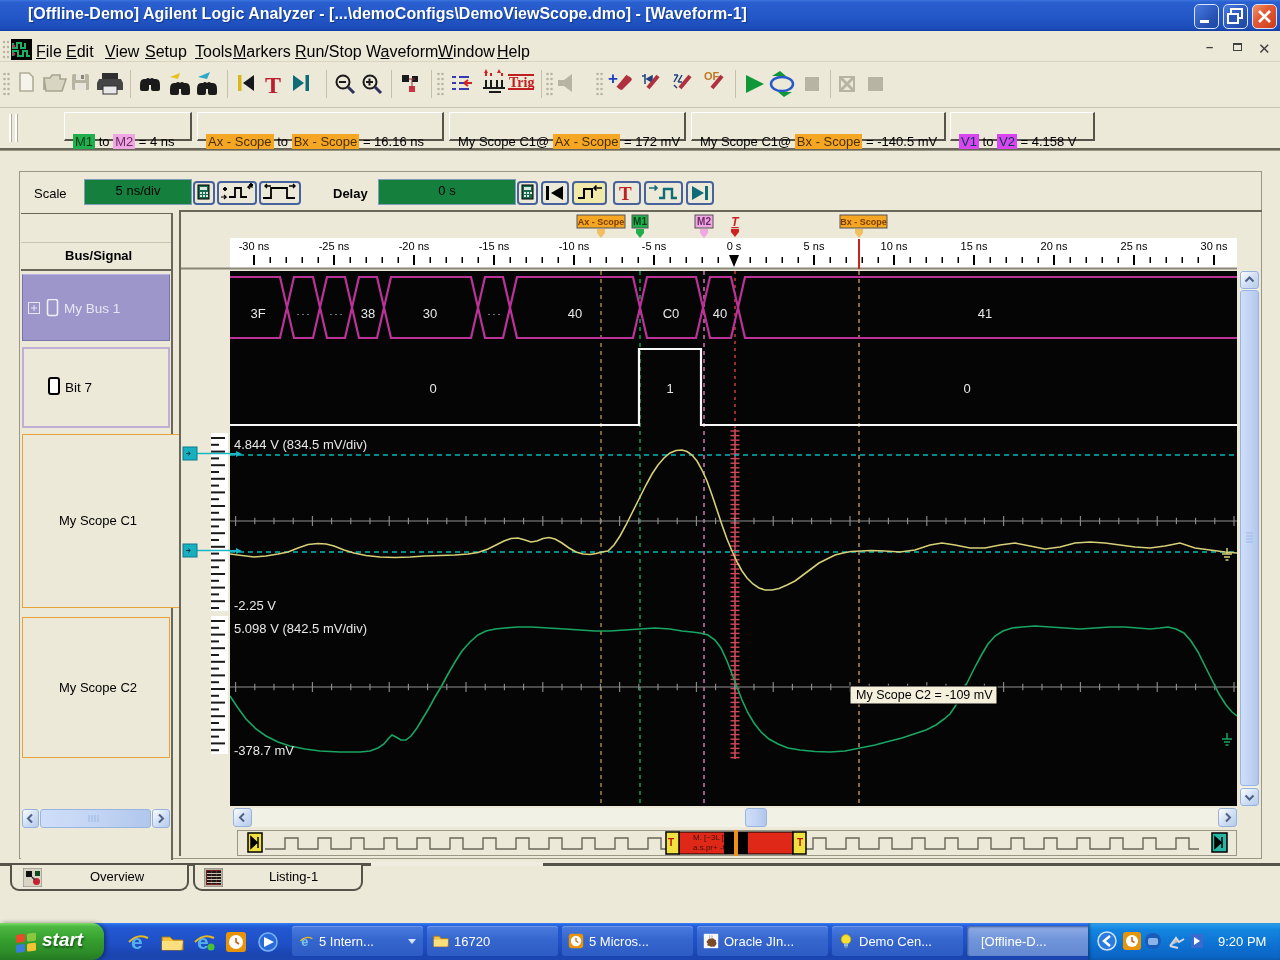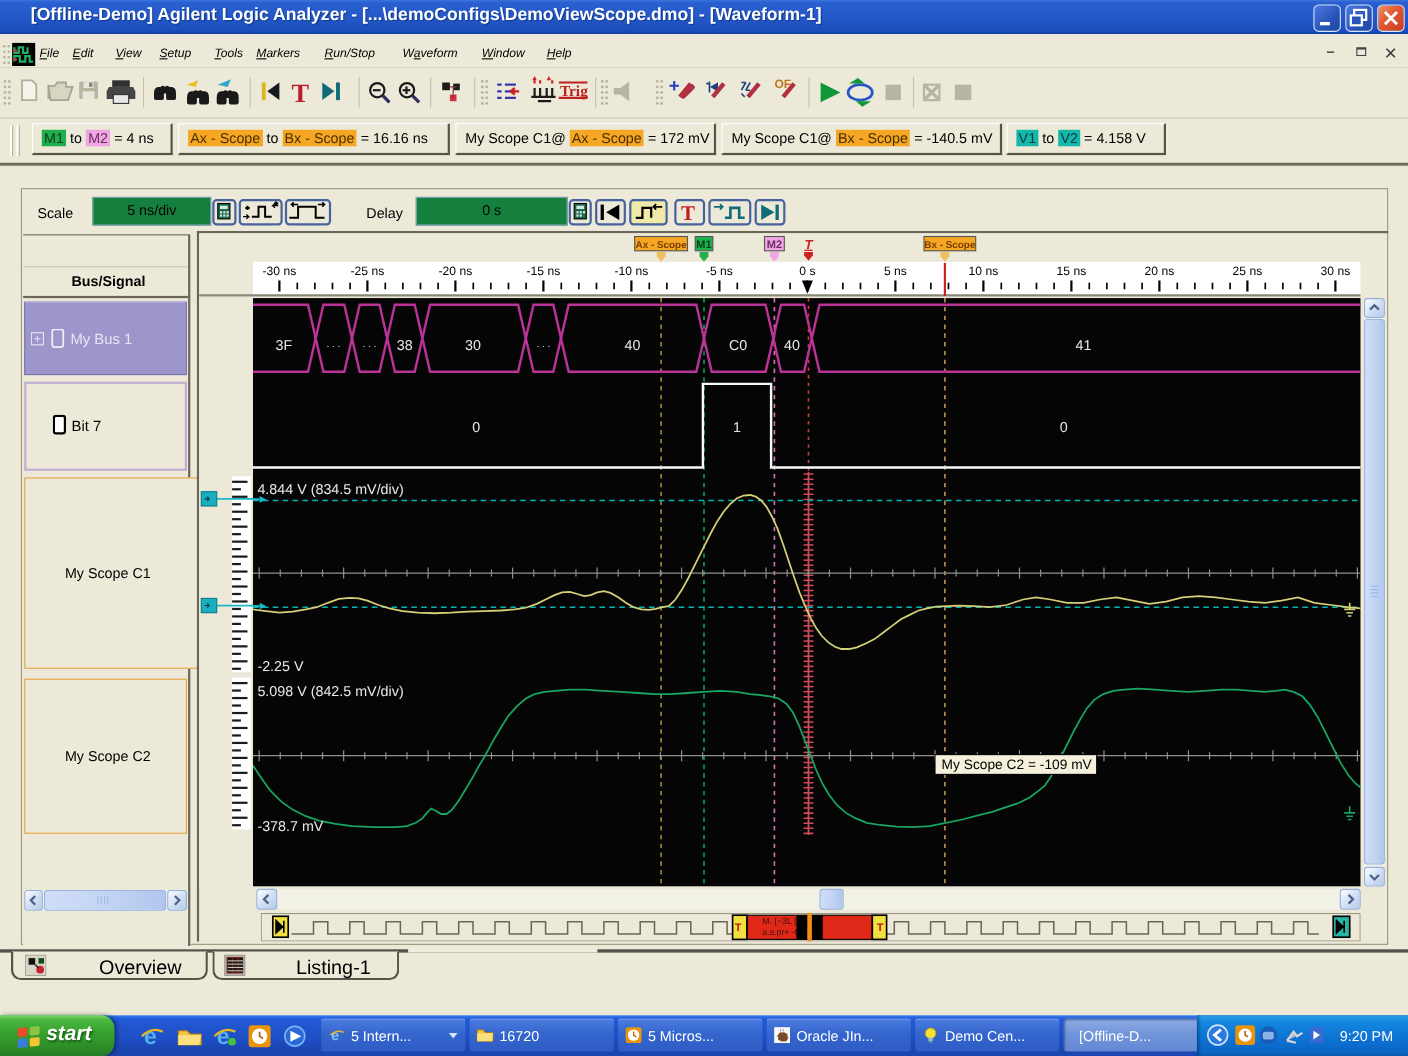--- a/index.html
+++ b/index.html
@@ -9,43 +9,43 @@
 #titlebar{left:0;top:0;width:1280px;height:31px;background:linear-gradient(#3c74dd 0%,#2a5fd0 8%,#2458c8 50%,#1c4cba 92%,#123c9e 100%);}
 #titletxt{left:28px;top:5px;color:#fff;font-size:16px;font-weight:bold;white-space:nowrap;text-shadow:1px 1px 1px #123a8a;}
 .wbtn{top:4px;width:25px;height:25px;border-radius:5px;border:1px solid #d8e4f8;}
 .wbtn svg{position:absolute;left:0;top:0;}
 #btnmin{left:1194px;background:linear-gradient(135deg,#4a7ae0,#2a55b8 60%,#1e479f);}
 #btnmax{left:1223px;background:linear-gradient(135deg,#4a7ae0,#2a55b8 60%,#1e479f);}
 #btncls{left:1252px;background:linear-gradient(135deg,#f09868,#e25b38 40%,#cc3b18);}
 
 #menubar{left:0;top:31px;width:1280px;height:31px;background:#ece9d8;border-bottom:1px solid #d8d4c0;}
 #applogo{left:11px;top:8px;width:21px;height:21px;background:#000;}
-.menuitem{top:12px;font-size:11px;color:#000;font-style:italic;}
+.menuitem{top:12px;font-size:16px;color:#000;}
 .menuitem u{text-decoration:underline;}
 .mdibtn{top:13px;font-size:13px;color:#404040;font-weight:bold;}
 
 #toolbar{left:0;top:62px;width:1280px;height:46px;background:#ece9d8;border-bottom:1px solid #c8c4b0;}
 
 #markersbar{left:0;top:108px;width:1280px;height:42px;background:#ece9d8;border-bottom:2px solid #6a675a;}
-.mkbtn{top:4px;height:29px;background:#ece9d8;border-top:1px solid #fff;border-left:1px solid #fff;border-right:2px solid #55534a;border-bottom:2px solid #55534a;font-size:13px;color:#000;white-space:nowrap;padding:5px 8px 0 8px;}
+.mkbtn{top:4px;height:29px;background:#ece9d8;border-top:1px solid #fff;border-left:1px solid #fff;border-right:2px solid #55534a;border-bottom:2px solid #55534a;font-size:13px;color:#000;white-space:nowrap;padding:21px 8px 0 8px;margin-left:35px;}
 .chip{display:inline-block;padding:0 2px;}
 .chgreen{background:#1faf4e;color:#0a3c14;}
 .chpink{background:#efa7e4;color:#6a2a60;}
 .chorange{background:#f5a623;color:#4a3000;}
-.chcyan{background:#14b8a6;color:#083a52;}
+.chcyan{background:#d946ef;color:#083a52;}
 
 #client{left:0;top:150px;width:1280px;height:710px;background:#ece9d8;border-top:1px solid #9a9784;}
 #frame{left:19px;top:20px;width:1243px;height:688px;border:1px solid #9a9784;background:#ece9d8;}
 .lbl{font-size:13px;color:#000;}
 .inputbox{background:#15803d;border:1px solid #7f9db9;font-size:13px;text-align:center;padding-top:3px;}
 .sbtn{border:2px solid #46639e;border-radius:4px;background:#ece9d8;}
 .xpbtn{background:linear-gradient(135deg,#fdfefe,#d2e0f6 50%,#b6cbea);border:1px solid #96b2dc;border-radius:3px;}
 .xpthumb{background:linear-gradient(90deg,#cfddf8,#c3d5f4 50%,#b0c6ec);border:1px solid #98b4e0;border-radius:3px;}
 .tab{position:absolute;background:#ece9d8;border:2px solid #55534a;border-top:none;border-radius:0 0 9px 9px;}
-.tablbl{position:absolute;font-size:18px;color:#000;}
+.tablbl{position:absolute;font-size:13px;color:#000;}
 .tskbtn{position:absolute;top:3px;height:30px;background:linear-gradient(#4a7ce0,#3566cd 45%,#2d5cc4);border-radius:3px;box-shadow:inset 0 1px 0 #6f97e8;color:#fff;font-size:13px;white-space:nowrap;overflow:hidden;}
 .tskbtn .ticon{position:absolute;left:6px;top:7px;width:16px;height:16px;}
 .tskbtn .ttxt{position:absolute;left:27px;top:8px;}
 </style></head>
 <body>
 <div id="page">
 
 <div id="titlebar" class="abs">
  <div id="titletxt" class="abs">[Offline-Demo] Agilent Logic Analyzer - [...\demoConfigs\DemoViewScope.dmo] - [Waveform-1]</div>
  <div id="btnmin" class="abs wbtn">
@@ -266,21 +266,21 @@
             </g>
           </svg></div>
   <div class="abs sbtn" style="left:197px;top:9px;width:40px;height:24px;"><svg width="36" height="20">
             <path d="M4 6 l4 0 m-2 -2 v4 m4 6 h6 v-9 h6 v9 h6 m2 -12 l4 0 m-2 -2 v4" stroke="#000" stroke-width="1.8" fill="none"></path>
             <path d="M2 14 l5 0 l-2 -2 m2 2 l-2 2 M34 4 l-5 0 l2 -2 m-2 2 l2 2" stroke="#000" stroke-width="1.2" fill="none"></path>
           </svg></div>
   <div class="abs sbtn" style="left:239px;top:9px;width:42px;height:24px;"><svg width="38" height="20">
             <path d="M2 15 h8 v-10 h16 v10 h8" stroke="#000" stroke-width="1.8" fill="none"></path>
             <path d="M10 3 l-6 0 m2 -2 l-2 2 l2 2 M28 3 l6 0 m-2 -2 l2 2 l-2 2" stroke="#000" stroke-width="1.4" fill="none"></path>
           </svg></div>
-  <div class="abs lbl" style="left:313px;top:14px;">Delay</div>
+  <div class="abs lbl" style="left:313px;top:14px;font-weight:bold;">Delay</div>
   <div class="abs inputbox" style="left:358px;top:7px;width:138px;height:26px;">0 s</div>
   <div class="abs sbtn" style="left:497px;top:9px;width:21px;height:24px;"><svg width="17" height="20">
             <rect x="3" y="2" width="11" height="14" fill="#1a6a50" stroke="#000"></rect>
             <rect x="5" y="4" width="7" height="3" fill="#d8e8e0"></rect>
             <g fill="#d8e8e0">
               <rect x="5" y="9" width="2" height="2"></rect>
               <rect x="8" y="9" width="2" height="2"></rect>
               <rect x="11" y="9" width="2" height="2"></rect>
               <rect x="5" y="12" width="2" height="2"></rect>
               <rect x="8" y="12" width="2" height="2"></rect>

